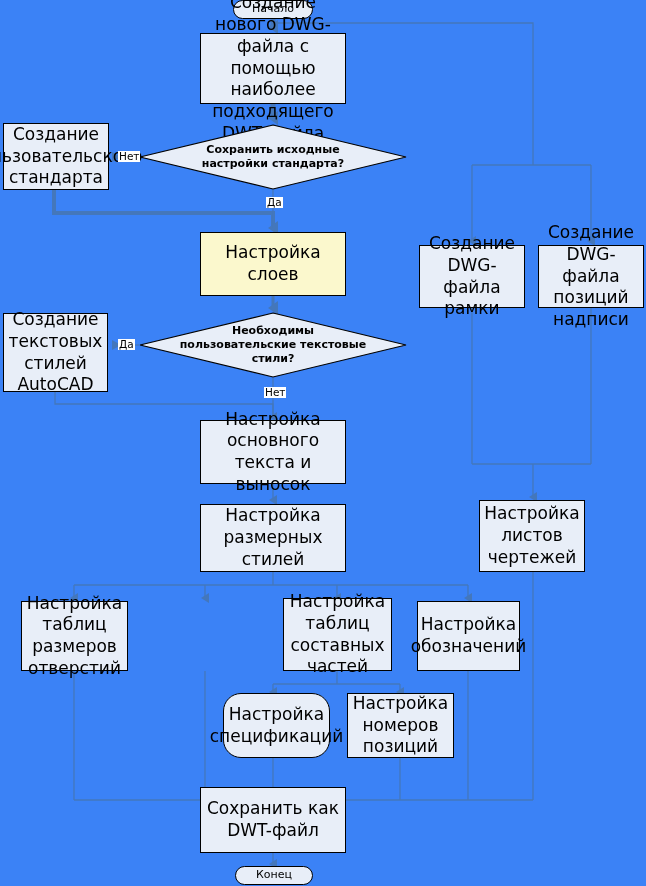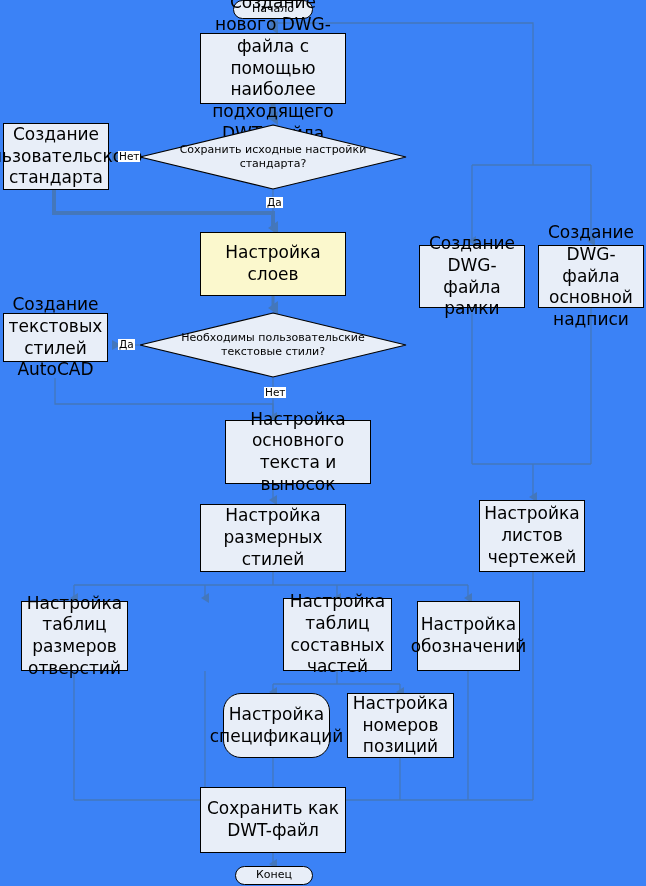--- a/index.html
+++ b/index.html
@@ -45,20 +45,21 @@
     border: 1px solid #000000;
   }
   .node.terminator {
     border-radius: 999px;
     background: #e8eef8;
     border: 1px solid #000000;
     font-size: 11px;
   }
   .diamond-wrap {
     position: absolute;
+    font-weight: bold;
   }
   .diamond-wrap svg {
     position: absolute;
     left: 0; top: 0;
   }
   .diamond-label {
     position: absolute;
     left: 0; top: 0;
     width: 100%;
     height: 100%;
@@ -181,25 +182,25 @@
     <span>Настройка слоев</span>
   </div>
 
   <div class="diamond-wrap" style="left:139px; top:312px; width:268px; height:66px;">
     <svg width="268" height="66">
       <polygon points="134,1 267,33 134,65 1,33" fill="#e8eef8" stroke="#000000" stroke-width="1.2"></polygon>
     </svg>
     <div class="diamond-label" style="padding:0 34px; box-sizing:border-box;">Необходимы пользовательские текстовые стили?</div>
   </div>
 
-  <div class="node process" style="left:3px; top:313px; width:105px; height:49px;">
+  <div class="node process" style="left:3px; top:313px; width:105px; height:79px;">
     <span>Создание текстовых стилей AutoCAD</span>
   </div>
 
-  <div class="node process" style="left:200px; top:420px; width:146px; height:64px;margin-left:25px;">
+  <div class="node process" style="left:200px; top:420px; width:146px; height:64px;">
     <span>Настройка основного текста и выносок</span>
   </div>
 
   <div class="node process" style="left:200px; top:504px; width:146px; height:68px;">
     <span>Настройка размерных стилей</span>
   </div>
 
   <div class="node process" style="left:21px; top:601px; width:107px; height:70px;align-items:center;">
     <span>Настройка таблиц размеров отверстий</span>
   </div>
@@ -227,21 +228,21 @@
 
   <div class="node terminator" style="left:235px; top:866px; width:78px; height:19px;">
     <span>Конец</span>
   </div>
 
   <div class="node process" style="left:419px; top:245px; width:106px; height:63px;">
     <span>Создание DWG-файла рамки</span>
   </div>
 
   <div class="node process" style="left:538px; top:245px; width:106px; height:63px;">
-    <span>Создание DWG-файла основной надписи</span>
+    <span>Создание DWG-файла позиций надписи</span>
   </div>
 
   <div class="node process" style="left:479px; top:500px; width:106px; height:72px;">
     <span>Настройка листов чертежей</span>
   </div>
 
   <div class="edge-label" style="left:118px; top:151px;">Нет</div>
   <div class="edge-label" style="left:266px; top:197px;">Да</div>
   <div class="edge-label" style="left:118px; top:339px;">Да</div>
   <div class="edge-label" style="left:264px; top:387px;">Нет</div>

